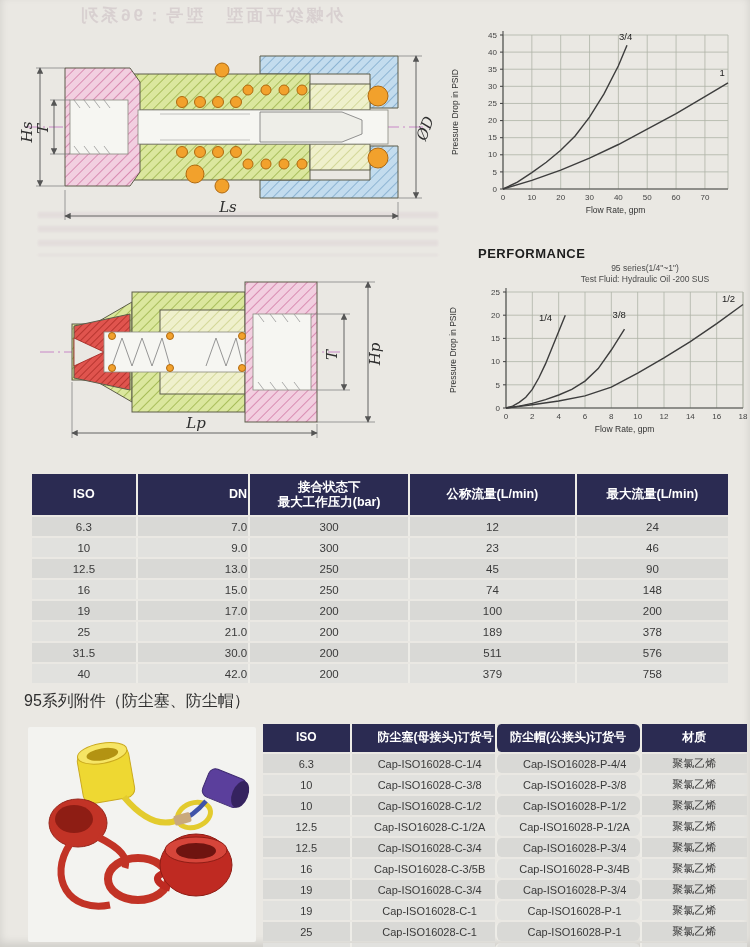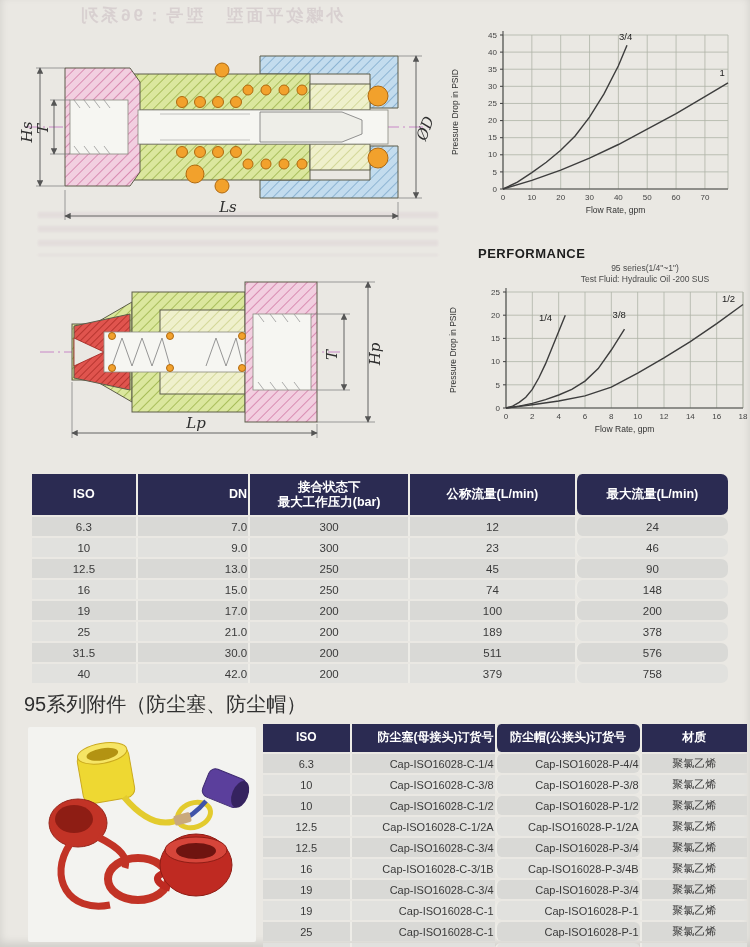--- a/index.html
+++ b/index.html
@@ -42,32 +42,32 @@
   tbody tr:nth-child(even) td{background:#e1e1de;}
   th+th, td+td{border-left:2px solid #edece7;}
 
   #spec-table{width:696px;}
   #spec-table th{height:39px;font-size:12.5px;}
   #spec-table td{height:17px;font-size:11.5px;}
   #spec-table th:nth-child(1),#spec-table td:nth-child(1){width:15%;}
   #spec-table th:nth-child(2),#spec-table td:nth-child(2){width:16%;text-align:right;}
   #spec-table th:nth-child(3),#spec-table td:nth-child(3){width:23%;}
   #spec-table th:nth-child(4),#spec-table td:nth-child(4){width:24%;margin-left:24px;}
-  #spec-table th:nth-child(5),#spec-table td:nth-child(5){width:22%;border-radius:7px;}
+  #spec-table th:nth-child(5),#spec-table td:nth-child(5){width:22%;}
 
   #acc-table{width:484px;}
   #acc-table th{height:26px;font-size:12px;}
   #acc-table td{height:17px;font-size:11px;}
   #acc-table th:nth-child(1),#acc-table td:nth-child(1){width:18%;}
   #acc-table th:nth-child(2),#acc-table td:nth-child(2){width:30%;text-align:right;}
   #acc-table th:nth-child(3),#acc-table td:nth-child(3){width:30%;border-radius:6px;}
   #acc-table th:nth-child(4),#acc-table td:nth-child(4){width:22%;}
-  #acc-table td:nth-child(2),#acc-table td:nth-child(3){text-align:right;padding-left:14px;}
-
-  .acc-title{font-size:20px;color:#2f2f2f;}
+  #acc-table td:nth-child(2),#acc-table td:nth-child(3){text-align:center;padding-left:14px;}
+
+  .acc-title{font-size:16px;color:#2f2f2f;}
 </style>
 </head>
 <body>
 
 <div id="page">
 
   <svg width="0" height="0" style="position:absolute">
     <defs>
       <marker id="arr" viewBox="0 0 10 10" refX="9" refY="5" markerWidth="7" markerHeight="7" orient="auto-start-reverse">
         <path d="M0,0 L10,5 L0,10 z" fill="#555"></path>
@@ -492,21 +492,21 @@
           <td>聚氯乙烯</td>
         </tr>
         <tr>
           <td>12.5</td>
           <td>Cap-ISO16028-C-3/4</td>
           <td>Cap-ISO16028-P-3/4</td>
           <td>聚氯乙烯</td>
         </tr>
         <tr>
           <td>16</td>
-          <td>Cap-ISO16028-C-3/1B</td>
+          <td>Cap-ISO16028-C-3/5B</td>
           <td>Cap-ISO16028-P-3/4B</td>
           <td>聚氯乙烯</td>
         </tr>
         <tr>
           <td>19</td>
           <td>Cap-ISO16028-C-3/4</td>
           <td>Cap-ISO16028-P-3/4</td>
           <td>聚氯乙烯</td>
         </tr>
         <tr>

